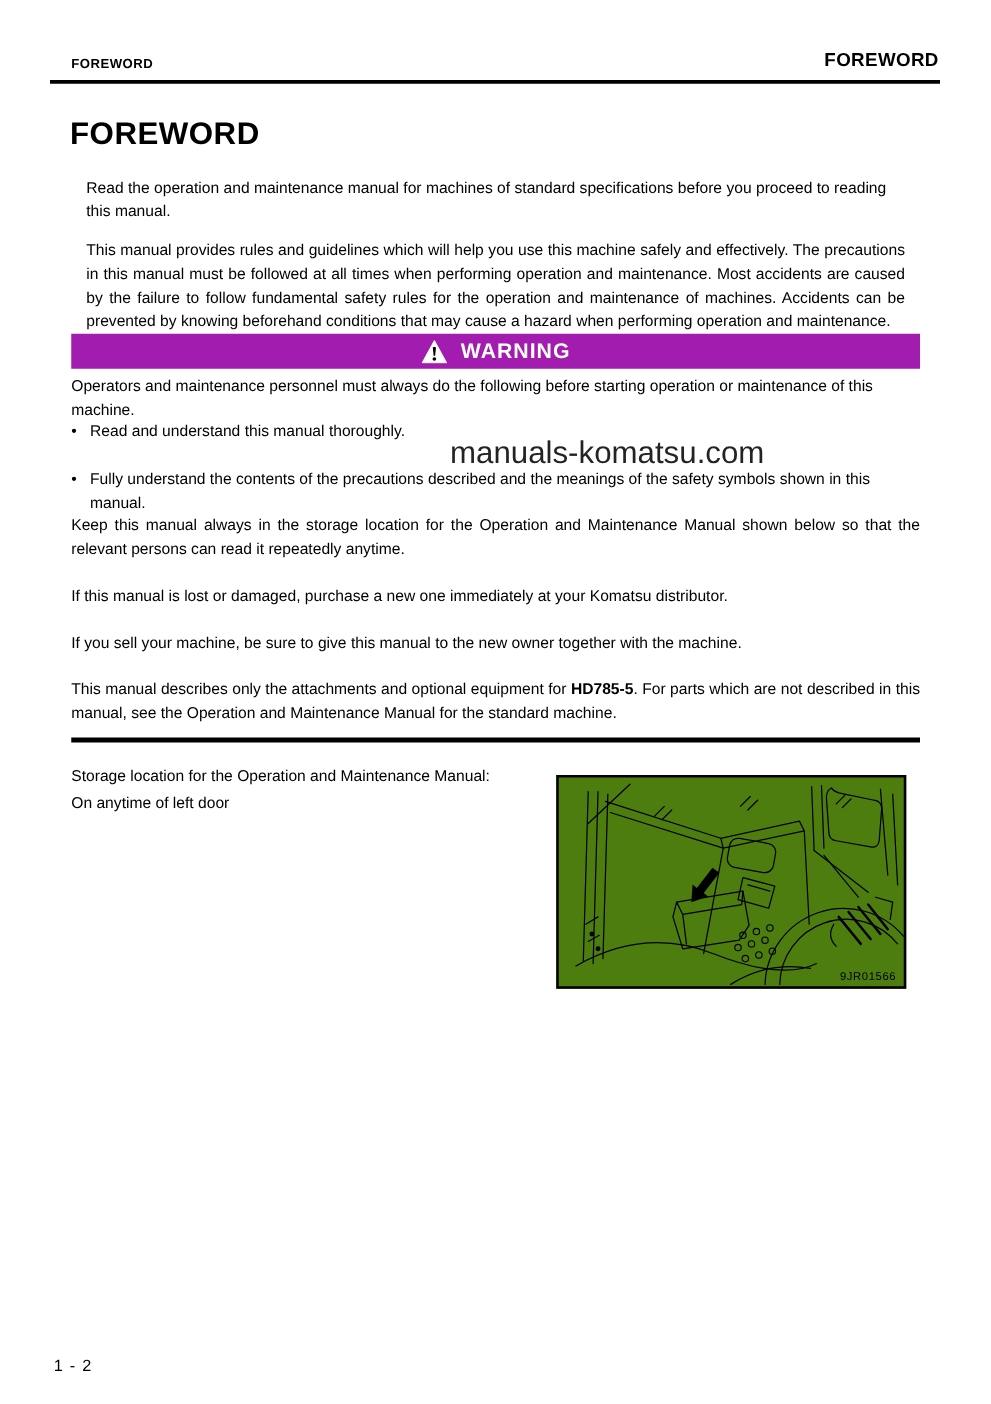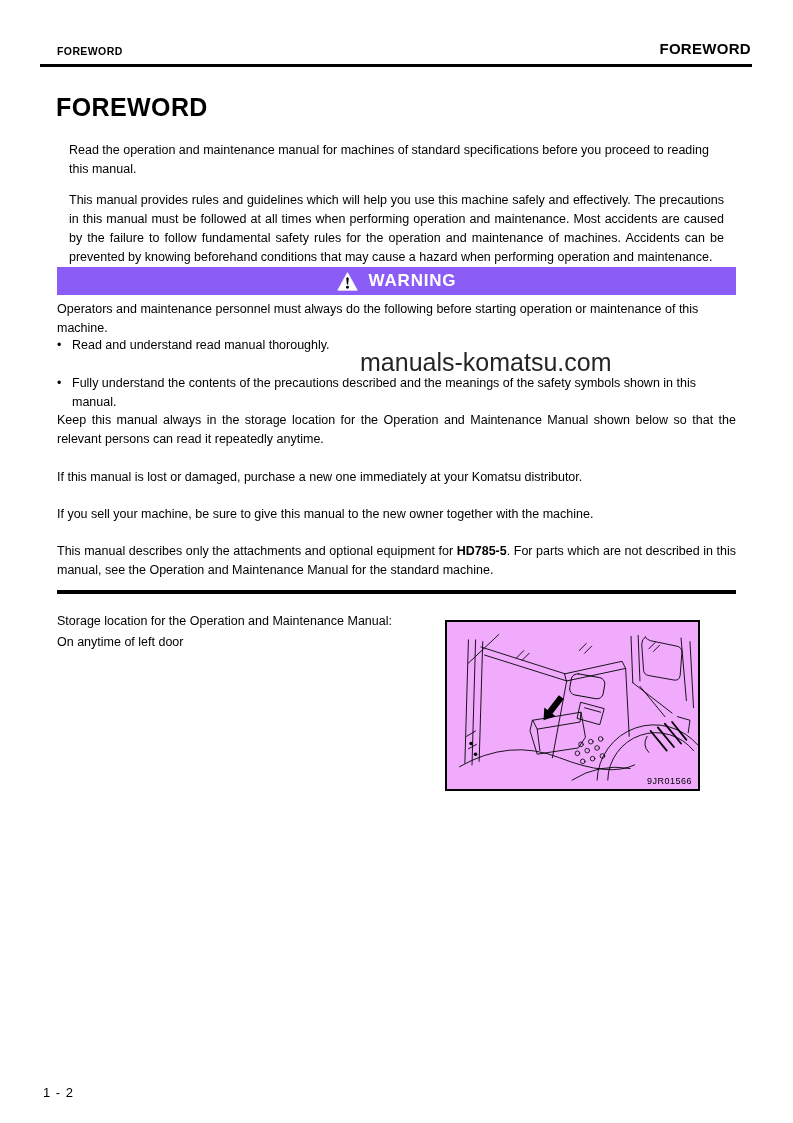--- a/index.html
+++ b/index.html
@@ -14,21 +14,21 @@
   .hdr-rule{left:40px;width:712px;top:64px;height:3px;background:#000;}
   
   .page-title{left:56px;top:93px;font-size:25px;font-weight:700;letter-spacing:.4px;}
   
   .bodytext{font-size:12.5px;line-height:19px;color:#000;}
   .intro{left:57px;top:129px;width:679px;}
   .intro p{margin:12px;}
   .just{text-align:justify;}
   
   .warn-banner{
-    left:57px;top:267px;width:679px;height:28px;background:#8b5cf6;
+    left:57px;top:267px;width:679px;height:28px;background:#a21caf;
     display:flex;align-items:center;justify-content:center;gap:11px;
   }
   .warn-label{color:#fff;font-size:17px;font-weight:700;letter-spacing:.8px;}
   .warn-lead{left:57px;top:300px;width:679px;}
   
   .bullet-row{left:57px;width:679px;display:flex;}
   .bullet-dot{width:15px;flex:none;font-size:12.5px;line-height:19px;}
   .b1{top:336px;}
   .b2{top:374px;}
   
@@ -40,22 +40,22 @@
   
   .watermark{
     left:360px;top:348px;font-size:25px;font-weight:400;color:#111;
     opacity:.92;white-space:nowrap;letter-spacing:0;
   }
   
   .thick-rule{left:57px;width:679px;top:590px;height:4px;background:#000;}
   .storage-1{left:57px;top:612px;}
   .storage-2{left:57px;top:633px;}
   .figure-box{
-    left:445px;top:620px;width:255px;height:171px;
-    border:2px solid #000;box-sizing:border-box;background:#f0abfc;
+    left:445px;top:620px;width:280px;height:171px;
+    border:2px solid #000;box-sizing:border-box;background:#4d7c0f;
   }
   .figure-box svg{display:block;width:100%;height:100%;}
   .fig-caption{
     position:absolute;right:6px;bottom:3px;font-size:9px;letter-spacing:.5px;
     font-family:"Liberation Sans", sans-serif;
   }
   
   .footer-page{left:43px;top:1085px;font-size:13px;letter-spacing:1px;}
 </style>
 </head>
@@ -79,21 +79,21 @@
       <path d="M12 6.2 l1.5 0.7 -0.8 7.6 h-1.4 l-0.8 -7.6 z" fill="#000"></path>
       <circle cx="12" cy="17.6" r="1.7" fill="#000"></circle>
     </svg>
   </span>
   <span class="warn-label">WARNING</span>
 </div>
 <div class="abs warn-lead bodytext">Operators and maintenance personnel must always do the following before starting operation or maintenance of this machine.</div>
 
 <div class="abs bullet-row b1 bodytext">
   <span class="bullet-dot">•</span>
-  <span>Read and understand read manual thoroughly.</span>
+  <span>Read and understand this manual thoroughly.</span>
 </div>
 <div class="abs bullet-row b2 bodytext">
   <span class="bullet-dot">•</span>
   <span>Fully understand the contents of the precautions described and the meanings of the safety symbols shown in this manual.</span>
 </div>
 
 <div class="abs p-keep bodytext just">Keep this manual always in the storage location for the Operation and Maintenance Manual shown below so that the relevant persons can read it repeatedly anytime.</div>
 <div class="abs p-lost bodytext">If this manual is lost or damaged, purchase a new one immediately at your Komatsu distributor.</div>
 <div class="abs p-sell bodytext">If you sell your machine, be sure to give this manual to the new owner together with the machine.</div>
 <div class="abs p-note bodytext just"><span>This manual describes only the attachments and optional equipment for </span><span class="bold">HD785-5</span><span>. For parts which are not described in this manual, see the Operation and Maintenance Manual for the standard machine.</span></div>

